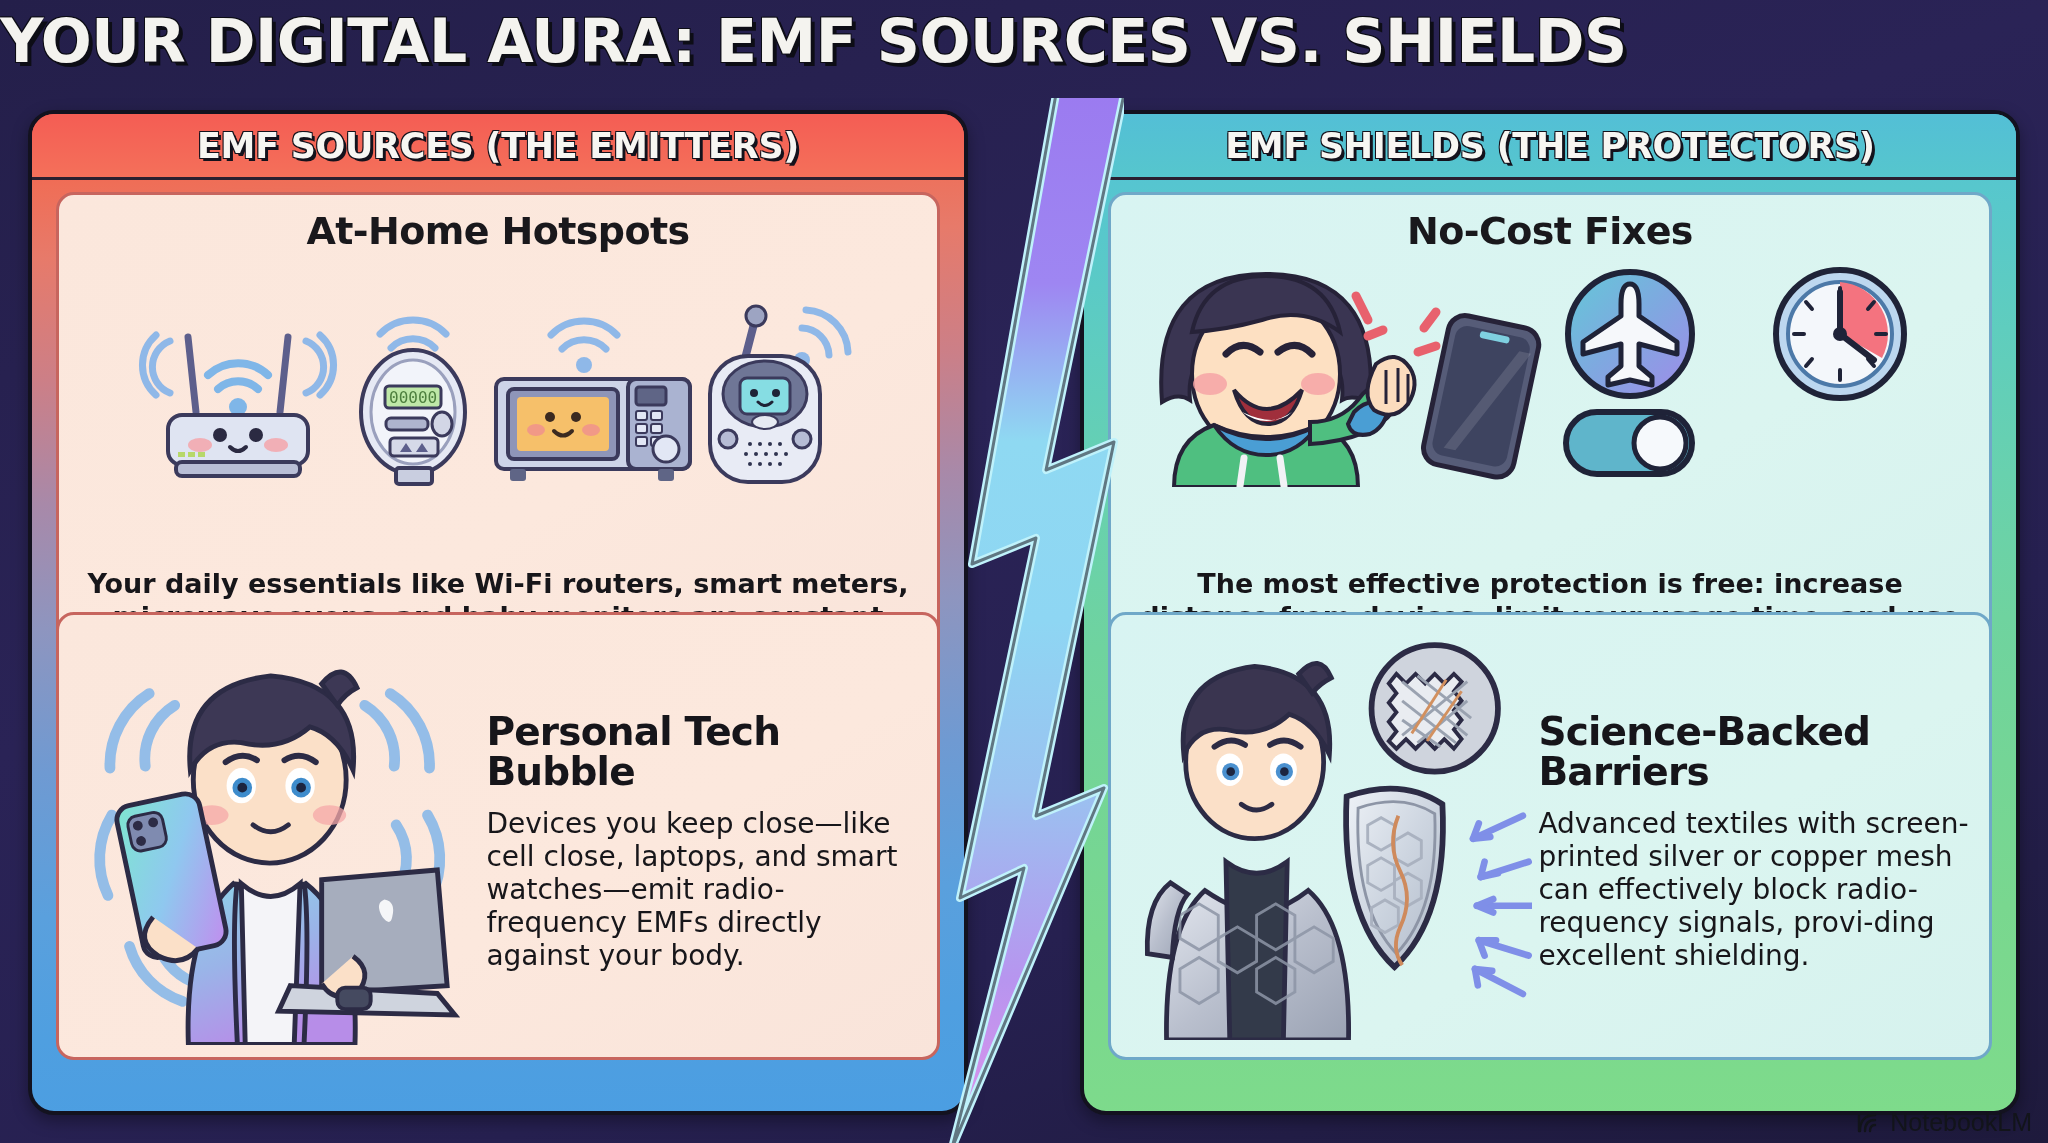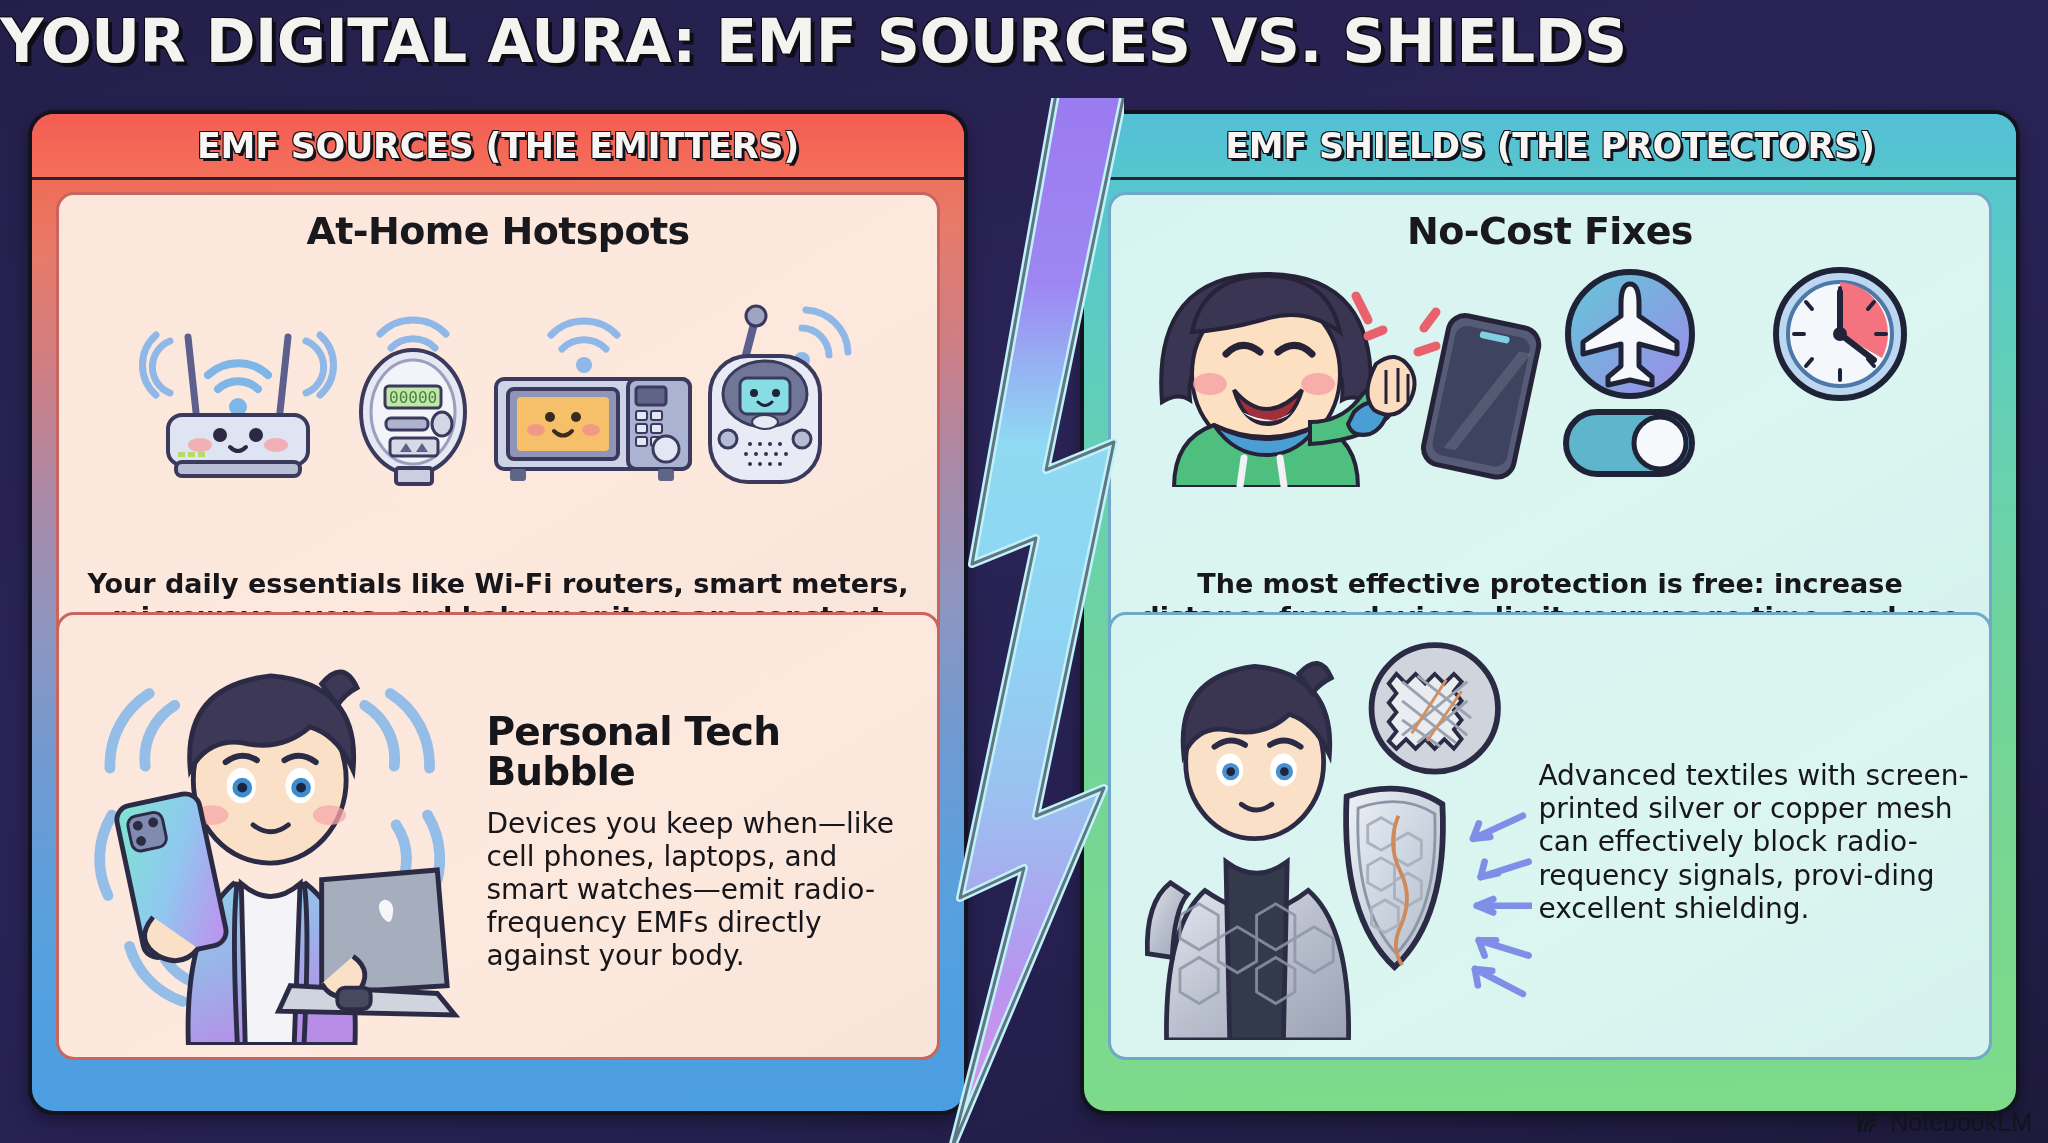--- a/index.html
+++ b/index.html
@@ -344,21 +344,21 @@
             <path d="M268 262 l118 -10 l10 118 l-128 8 z" fill="#a6adbd" stroke="#2c2b45" stroke-width="5"></path>
             <path d="M236 370 l150 8 l18 22 l-180 -4 z" fill="#cfd4de" stroke="#2c2b45" stroke-width="5"></path>
             <path d="M330 300 q-8 -14 2 -18 q12 2 8 18 q-2 10 -10 0 z" fill="#f5f6f8"></path>
           </g>
           <path d="M300 340 q22 16 4 38 q-24 10 -36 -10" fill="#fbe0c8" stroke="#2c2b45" stroke-width="5"></path>
           <rect x="284" y="372" width="34" height="22" rx="8" fill="#454a60" stroke="#2c2b45" stroke-width="4"></rect>
         </svg>
       </div>
       <div class="split-txt">
         <div class="split-heading">Personal Tech Bubble</div>
-        <div class="split-para">Devices you keep when—like cell phones, laptops, and smart watches—emit radio-frequency EMFs directly against your body.</div>
+        <div class="split-para">Devices you keep close—like cell close, laptops, and smart watches—emit radio-frequency EMFs directly against your body.</div>
       </div>
     </div>
   </div>
 </section>
 
 <section class="panel panel-right">
 
   <div class="panel-header panel-header-right">
     <span>EMF SHIELDS (THE PROTECTORS)</span>
   </div>
@@ -529,20 +529,21 @@
                 <path d="M382 290 l17 -7 M382 290 l17 7"></path>
               <line x1="436" y1="342" x2="384" y2="326"></line>
                 <path d="M384 326 l18 0 M384 326 l6 16"></path>
               <line x1="430" y1="382" x2="380" y2="356"></line>
                 <path d="M380 356 l18 2 M380 356 l3 17"></path>
             </g>
           </g>
         </svg>
       </div>
       <div class="split-txt">
+        <div class="split-heading">Science-Backed Barriers</div>
         <div class="split-para">Advanced textiles with screen-printed silver or copper mesh can effectively block radio-requency signals, provi-ding excellent shielding.</div>
       </div>
     </div>
   </div>
 </section>
 
 <div class="bolt">
   <svg width="186" height="1045" viewBox="0 0 186 1045" preserveAspectRatio="none">
     <defs>
       <linearGradient id="boltgrad" x1="0" y1="0" x2="0" y2="1">

